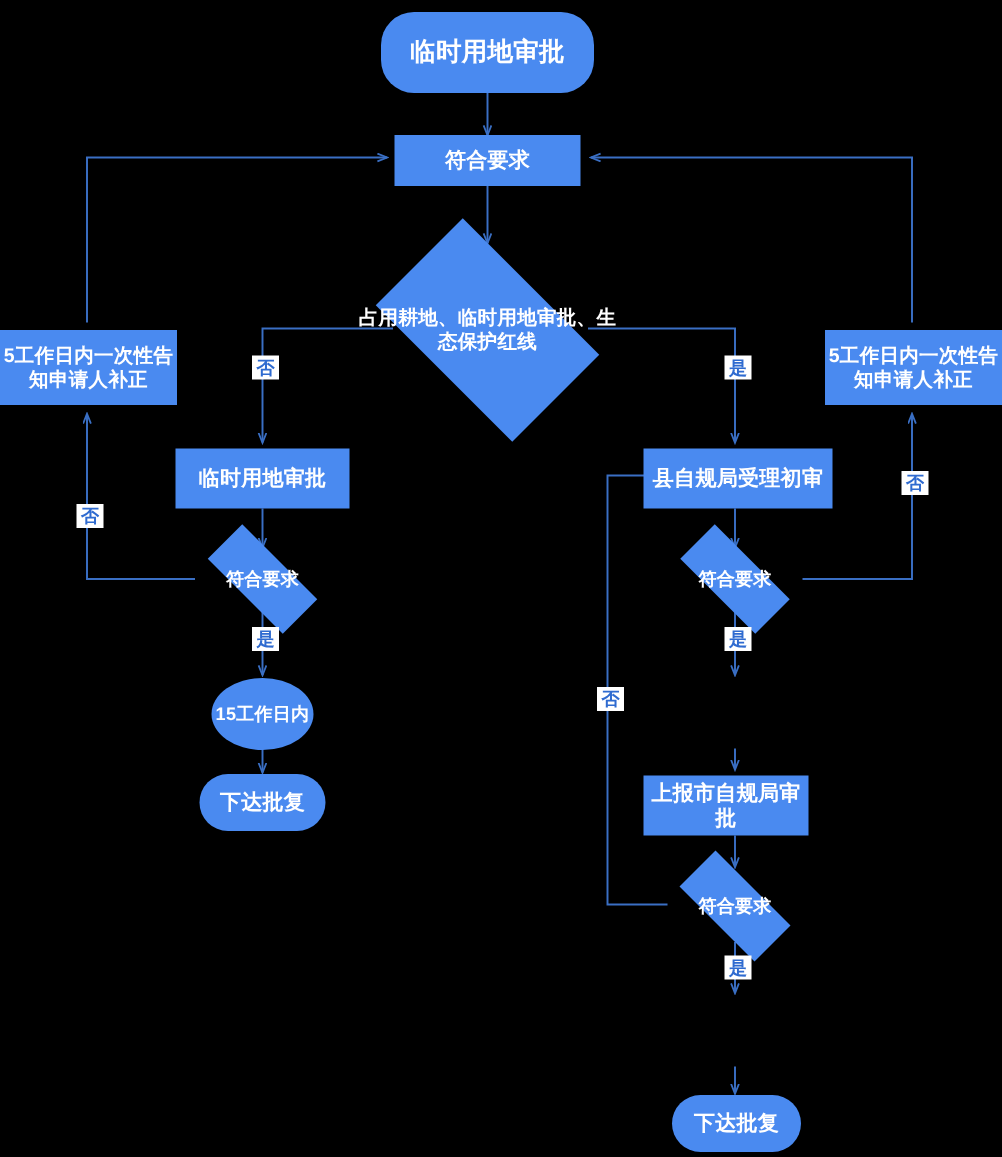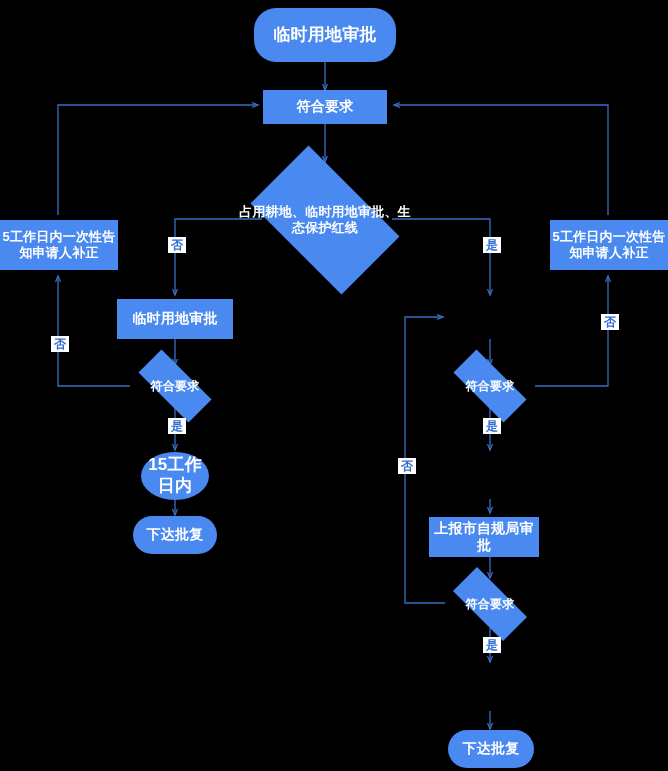--- a/index.html
+++ b/index.html
@@ -150,28 +150,31 @@
 
   <div class="node rect" style="left:117px; top:299px; width:116px; height:40px; font-size:14px;">
     <span>临时用地审批</span>
   </div>
 
   <div class="node diamond" style="left:125px; top:363px; width:100px; height:46px; font-size:12px;">
     <span class="dia-shape"></span>
     <span class="dia-label">符合要求</span>
   </div>
 
-  <div class="node ellipse" style="left:141px; top:452px; width:68px; height:48px; font-size:17px;">
+  <div class="node ellipse" style="left:141px; top:452px; width:68px; height:48px; font-size:12px;">
     <span>15工作日内</span>
   </div>
 
   <div class="node stadium" style="left:133px; top:516px; width:84px; height:38px; font-size:14px;">
     <span>下达批复</span>
   </div>
 
+  <div class="node rect" style="left:429px; top:299px; width:126px; height:40px; font-size:14px;">
+    <span>县自规局受理初审</span>
+  </div>
 
   <div class="node diamond" style="left:440px; top:363px; width:100px; height:46px; font-size:12px;">
     <span class="dia-shape"></span>
     <span class="dia-label">符合要求</span>
   </div>
 
 
   <div class="node rect" style="left:429px; top:517px; width:110px; height:40px; font-size:14px;">
     <span>上报市自规局审批</span>
   </div>

